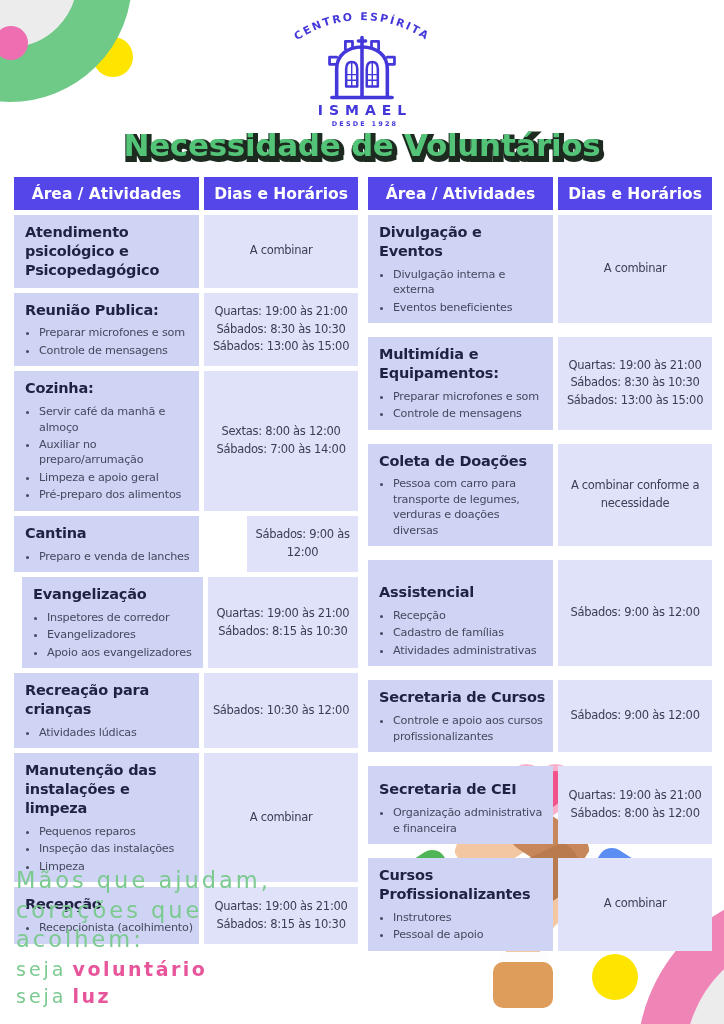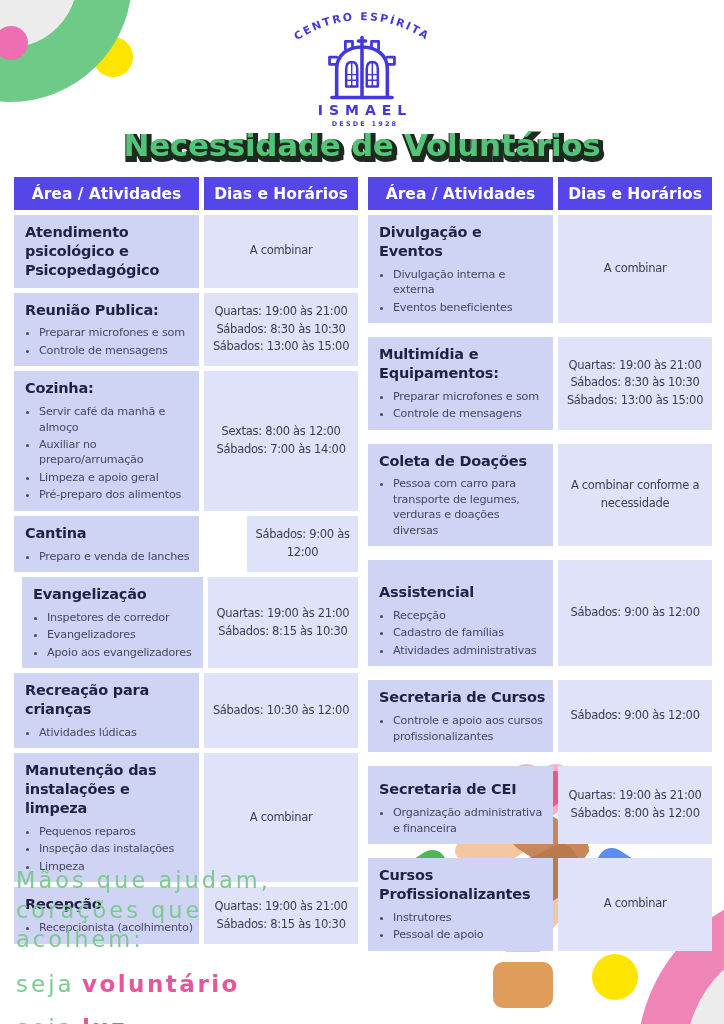--- a/index.html
+++ b/index.html
@@ -52,21 +52,21 @@
     white-space:pre-line; line-height:1.55;}
   .area-title{ font-size:14.5px; font-weight:700; color:var(--textHeading);
     line-height:1.3; letter-spacing:-0.2px;}
   .bullets{ margin:4px 0 0 0; padding-left:14px; list-style:disc;}
   .bullets li{ font-size:11.2px; letter-spacing:-0.2px; color:var(--textBody);
     line-height:1.38; margin-top:2px;}
   
   .footer{ position:absolute; left:16px; top:866px; width:350px; z-index:5;}
   .slogan-green{ color:var(--footerGreen); font-size:22.5px; letter-spacing:3px;
     line-height:1.32; white-space:pre-line; font-weight:500;}
-  .slogan-line{ margin-top:14px; font-size:23px; line-height:1.32;}
+  .slogan-line{ margin-top:2px; font-size:19px; line-height:1.32;}
   .slogan-line .g{ color:var(--footerGreen); letter-spacing:3px; font-weight:500;}
   .slogan-line .p{ color:var(--accentPink); font-weight:800; letter-spacing:2.5px;}
   
   .hands{ position:absolute; left:402px; top:756px; z-index:4;}
 </style>
 </head>
 <body>
 
 <div class="page">
 

